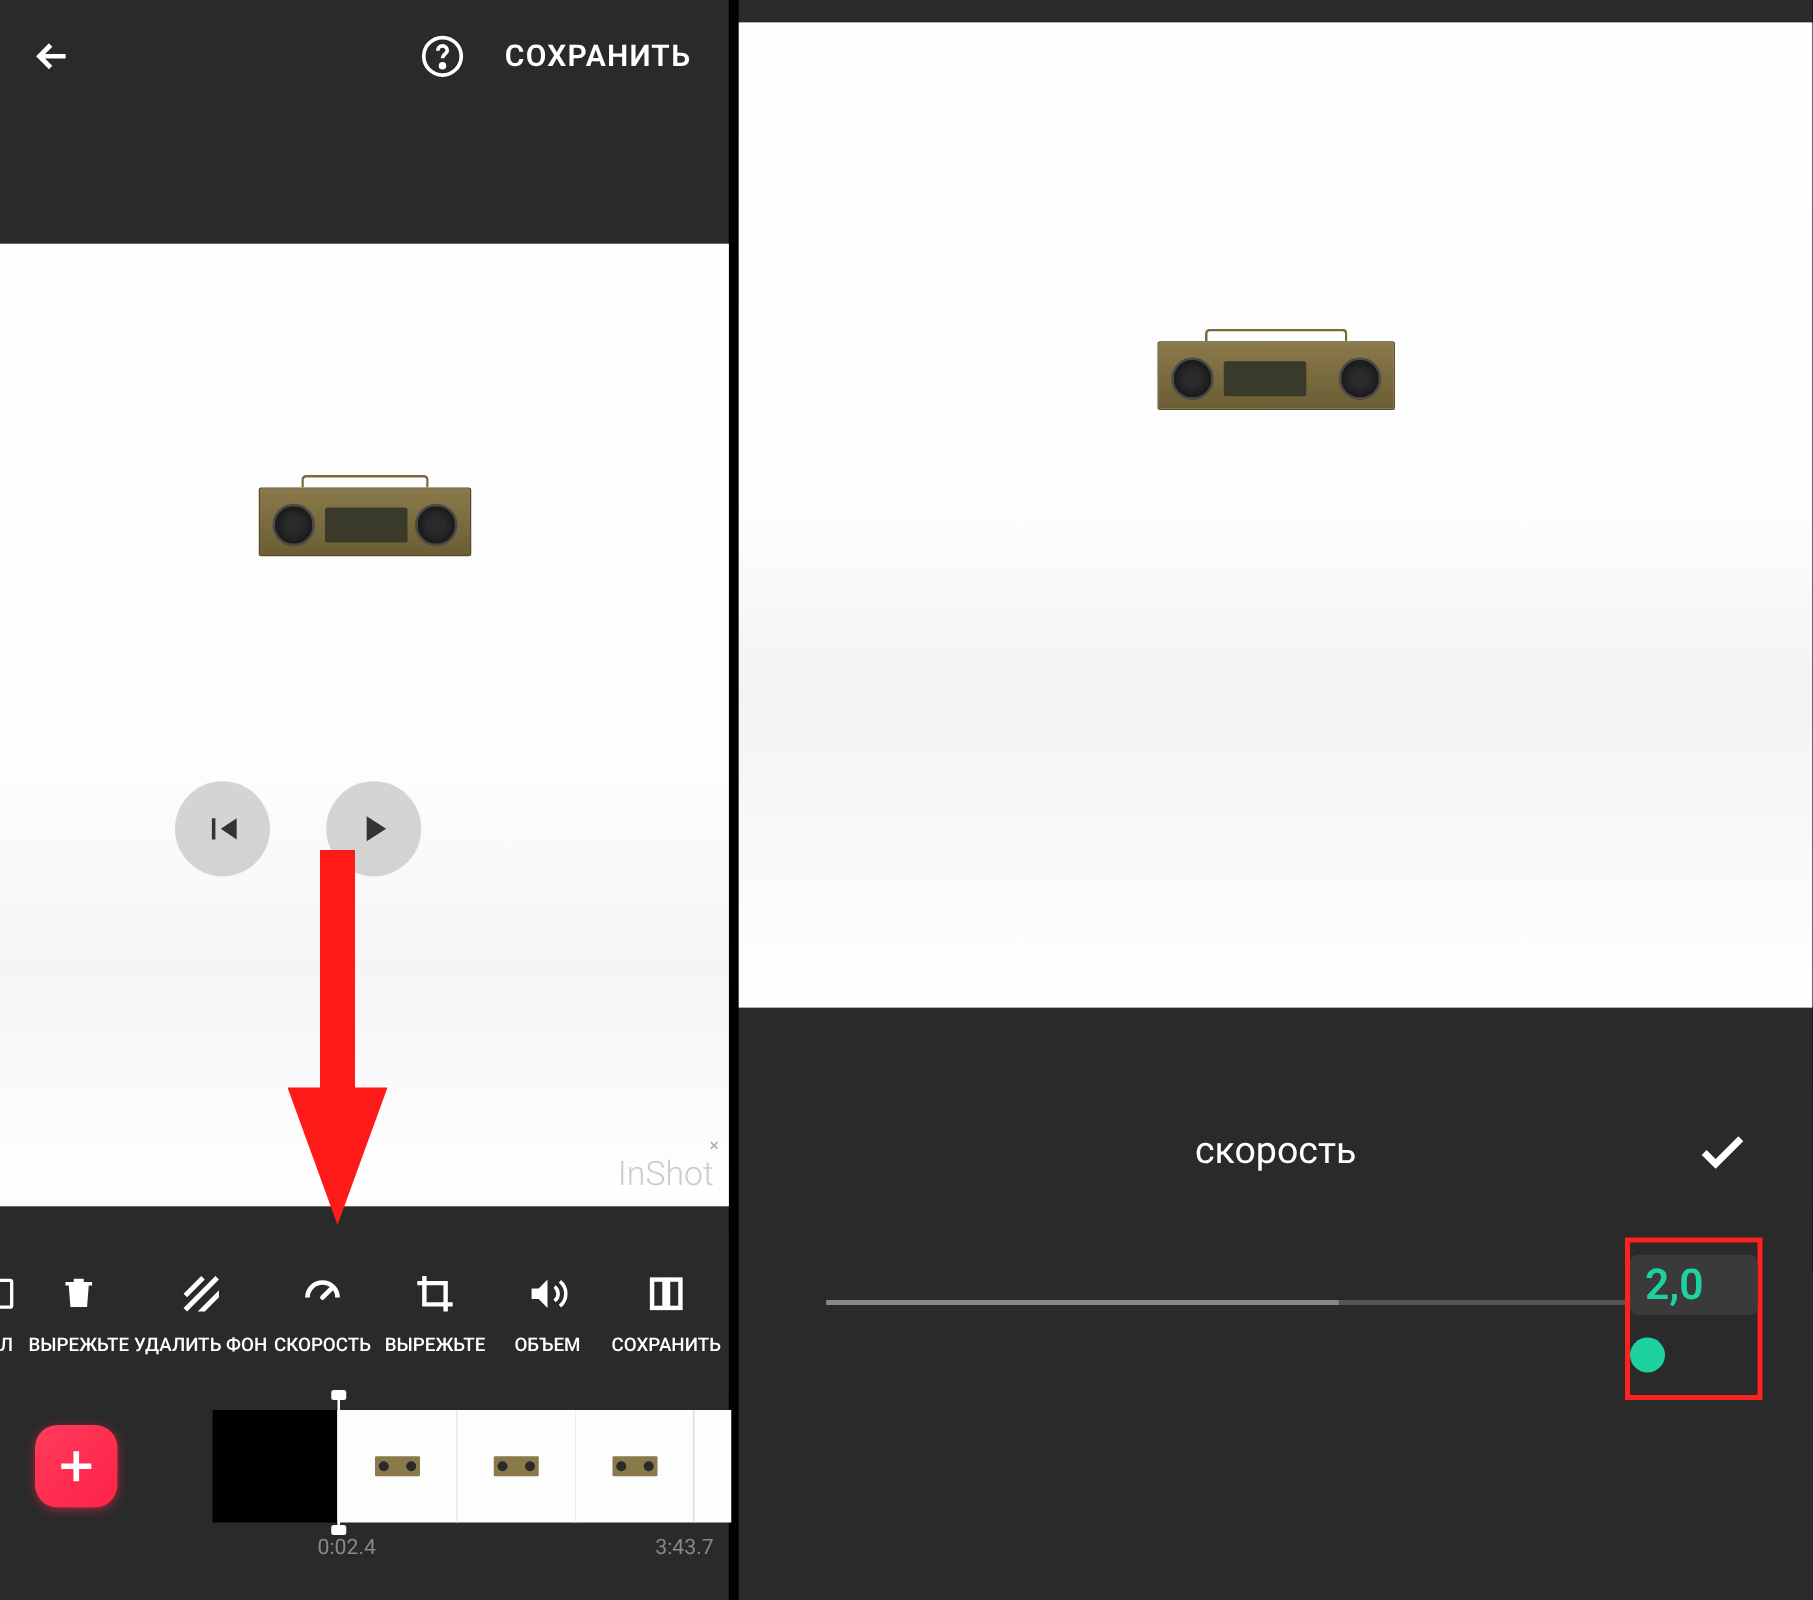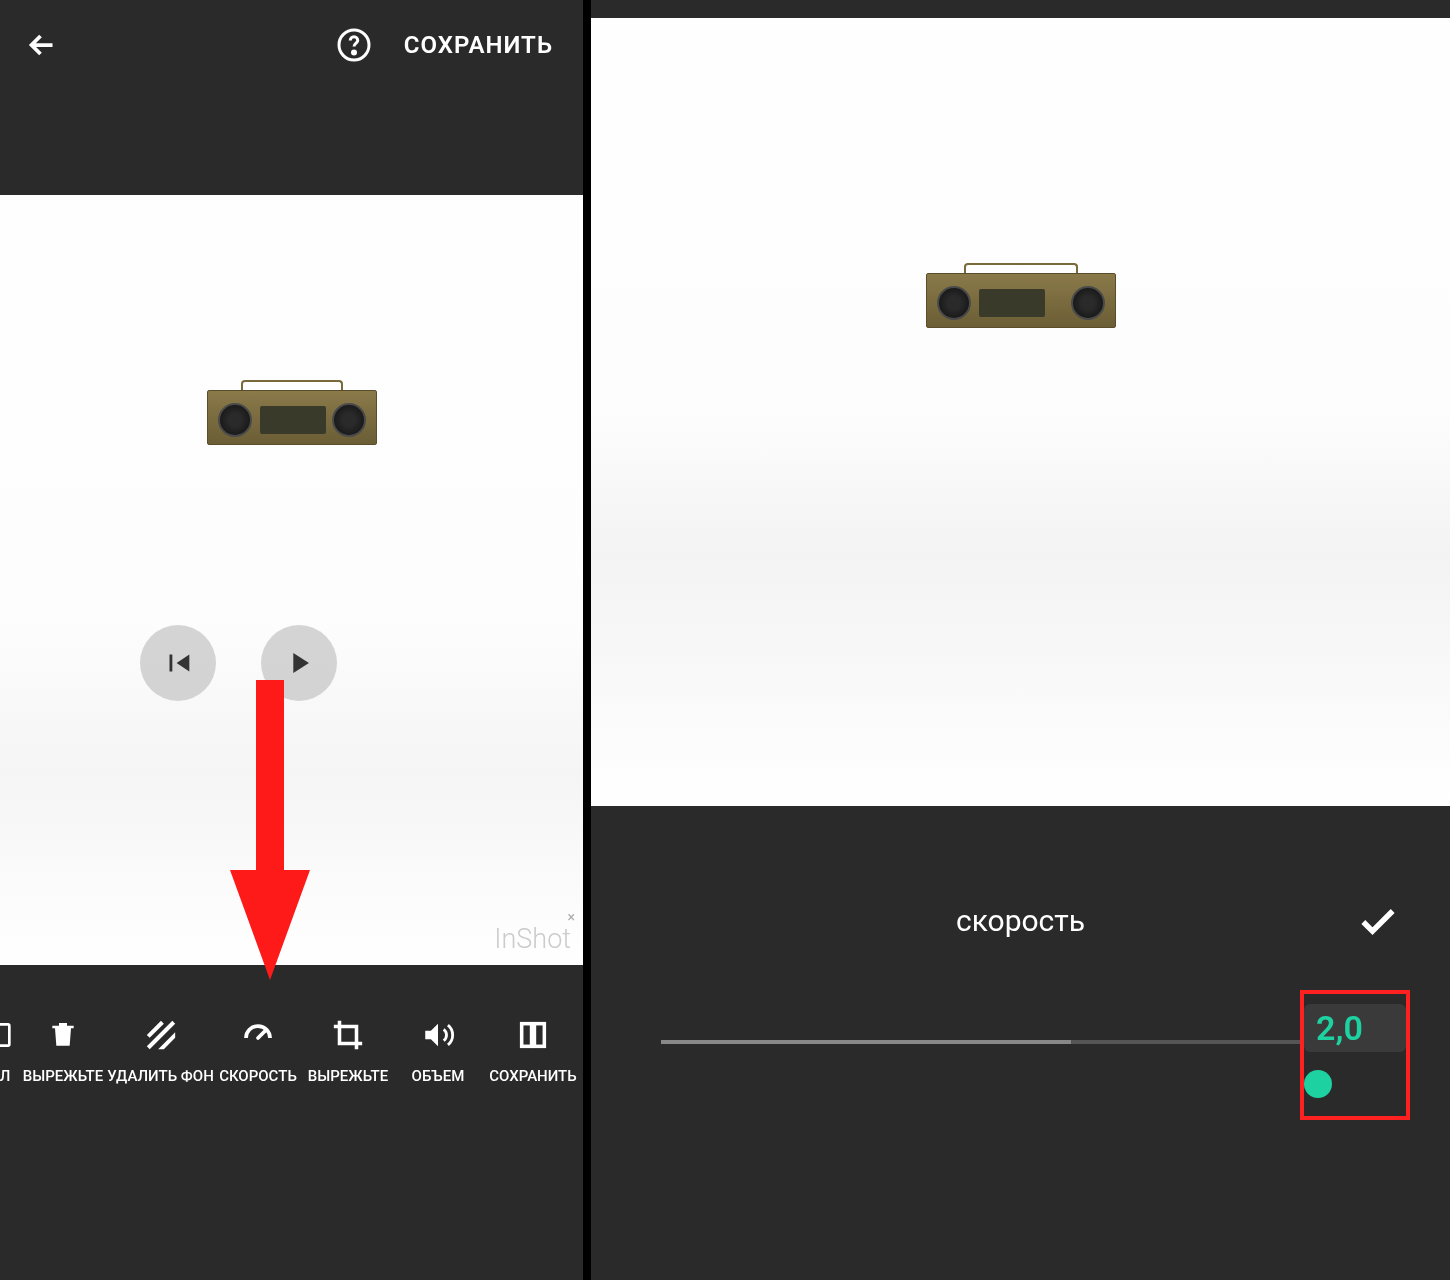--- a/index.html
+++ b/index.html
@@ -189,20 +189,45 @@
       <div class="tool-icon">
           <svg width="34" height="34" viewBox="0 0 24 24" fill="none" stroke="#fff" stroke-width="2.5">
             <rect x="4" y="4" width="7" height="16"></rect>
             <rect x="13" y="4" width="7" height="16"></rect>
           </svg>
         </div>
       <div class="tool-label">СОХРАНИТЬ</div>
     </div>
   </div>
 
+  <div class="timeline-area">
+    <div class="add-btn">
+      <svg width="36" height="36" viewBox="0 0 24 24" stroke="#fff" stroke-width="3">
+          <path d="M12 4v16M4 12h16"></path>
+        </svg>
+    </div>
+    <div class="timeline-track">
+      <div class="thumb black"></div>
+      <div class="thumb frame">
+          <div class="mini-boombox"></div>
+        </div>
+      <div class="thumb frame">
+          <div class="mini-boombox"></div>
+        </div>
+      <div class="thumb frame">
+          <div class="mini-boombox"></div>
+        </div>
+      <div class="thumb frame" style="width:30px"></div>
+    </div>
+    <div class="playhead"></div>
+    <div class="time-labels">
+      <span class="time-cur">0:02.4</span>
+      <span class="time-total">3:43.7</span>
+    </div>
+  </div>
 </div>
 
 <div class="divider"></div>
 
 <div class="panel-right">
   <div class="video-area-r">
     <div class="video-scene-r">
       <div class="boombox boombox-r">
         <div class="boombox-handle"></div>
         <div class="boombox-body">

